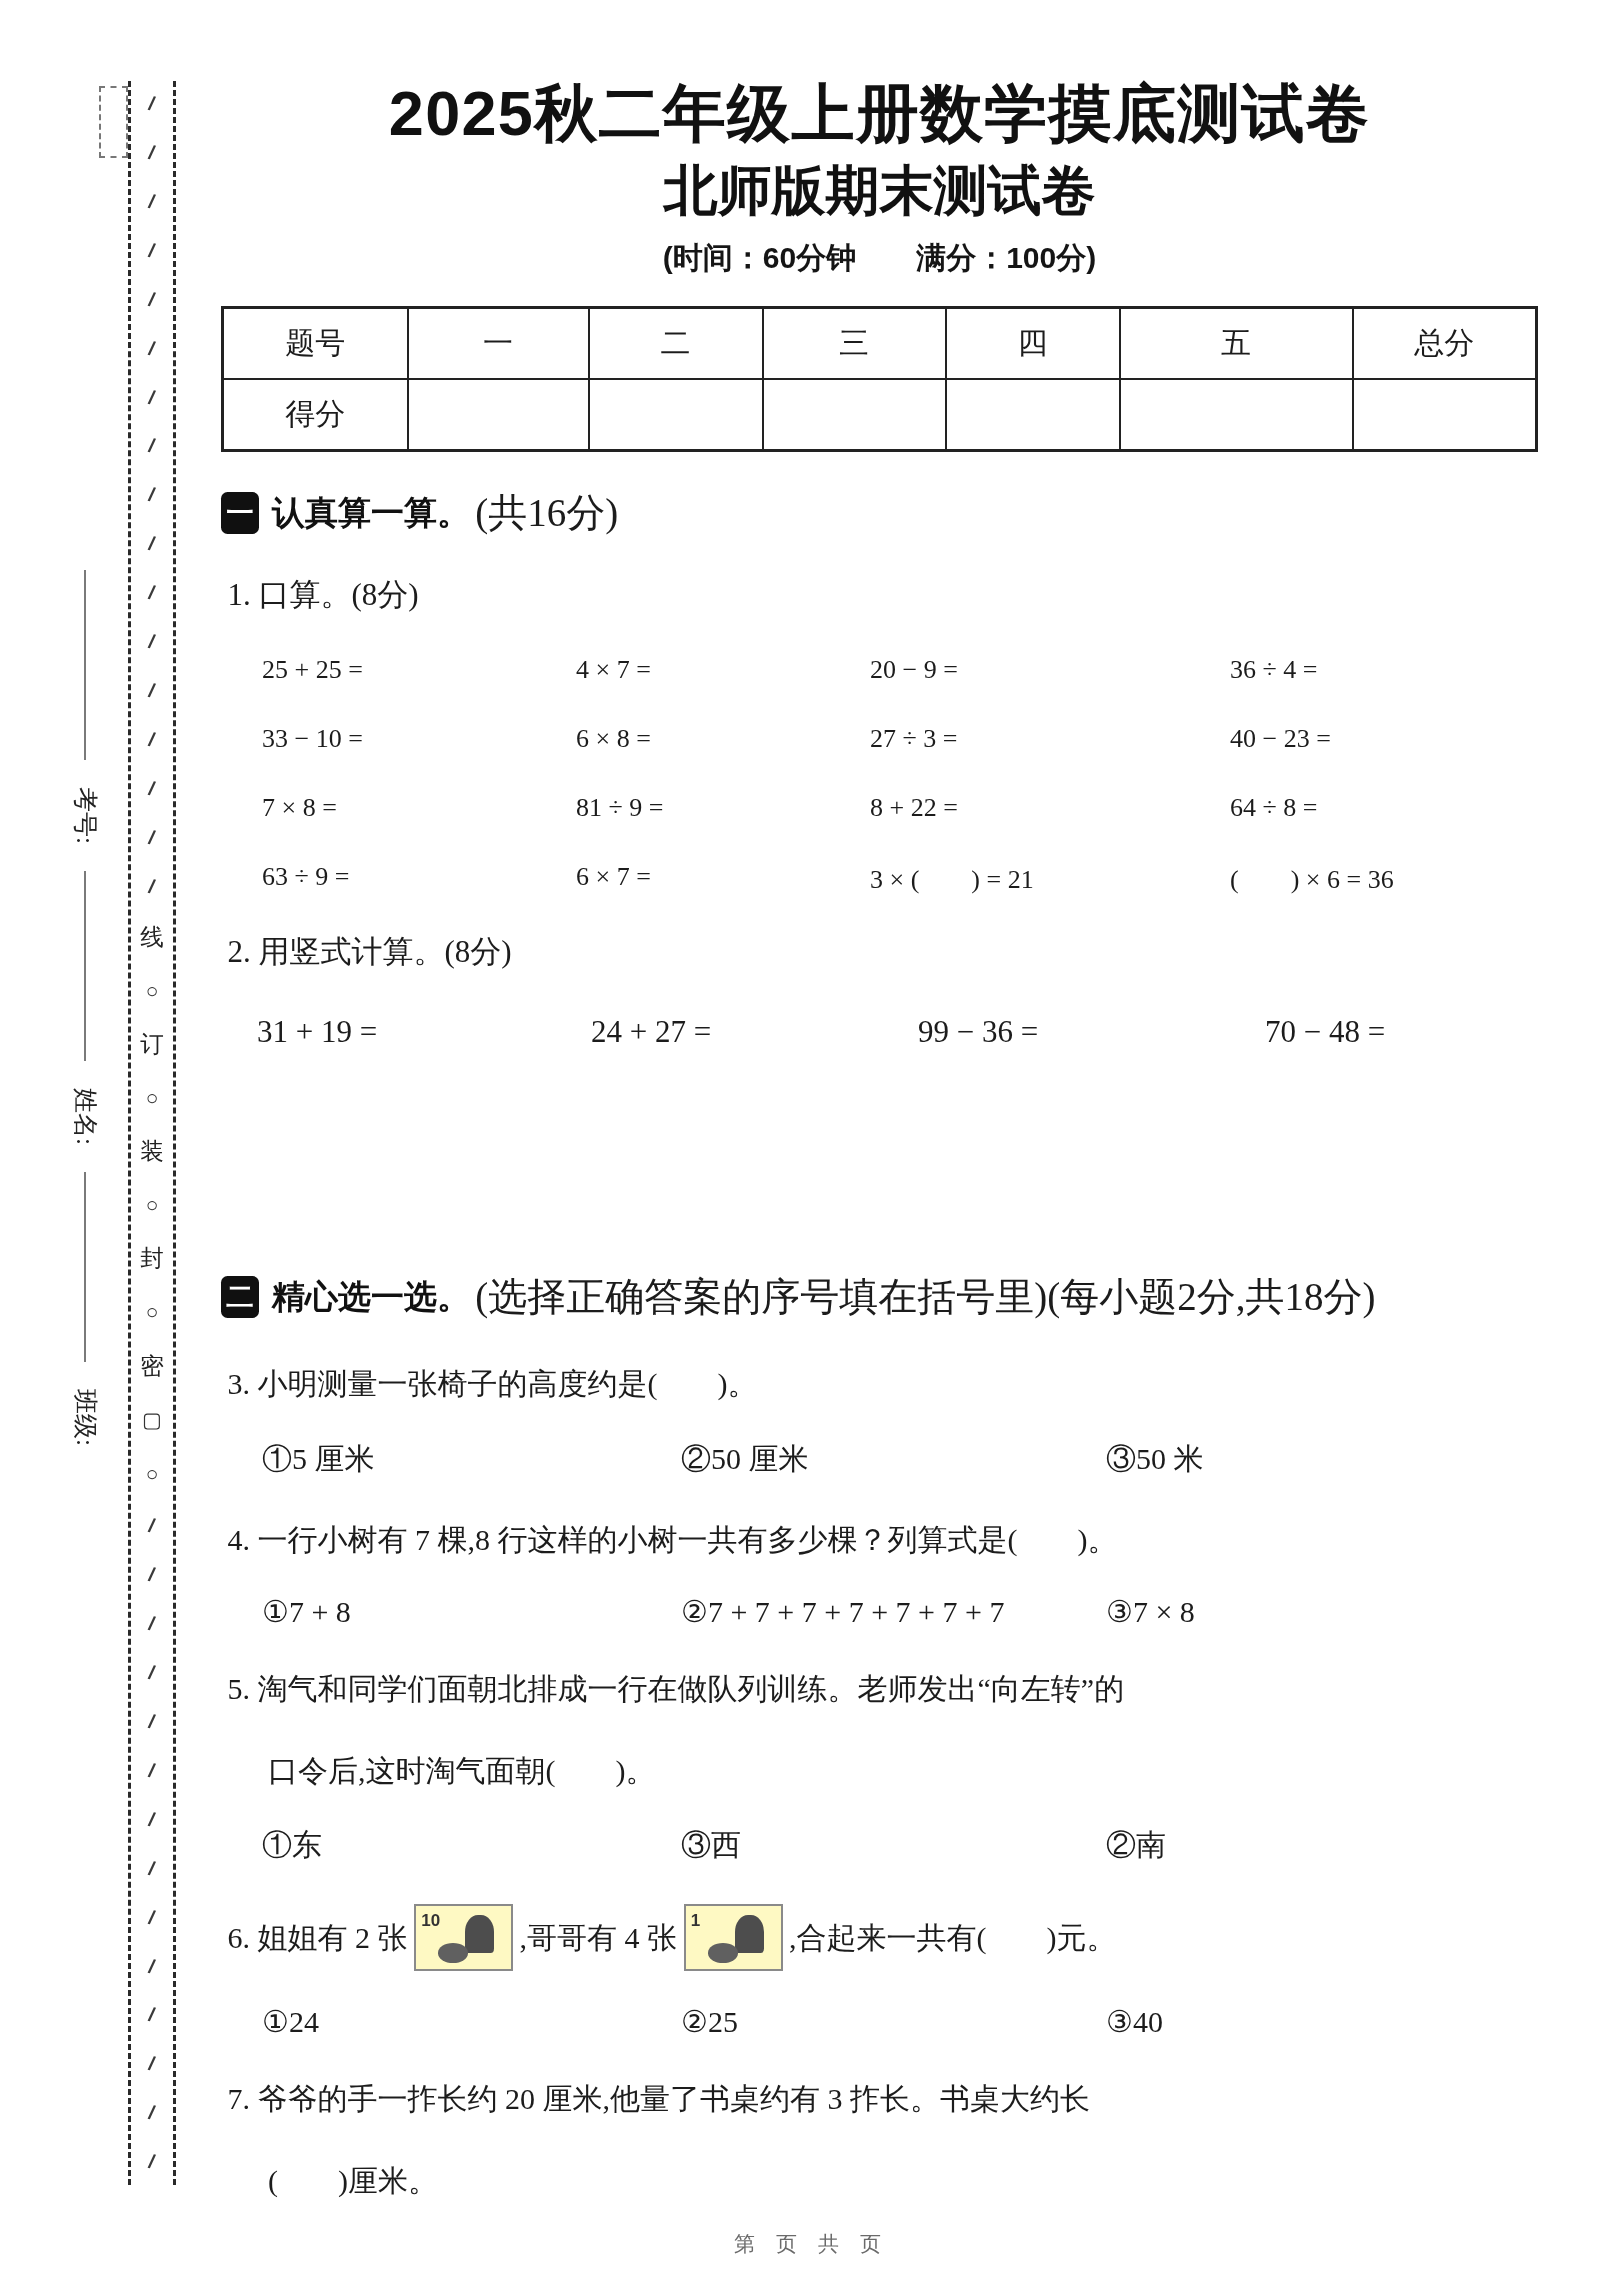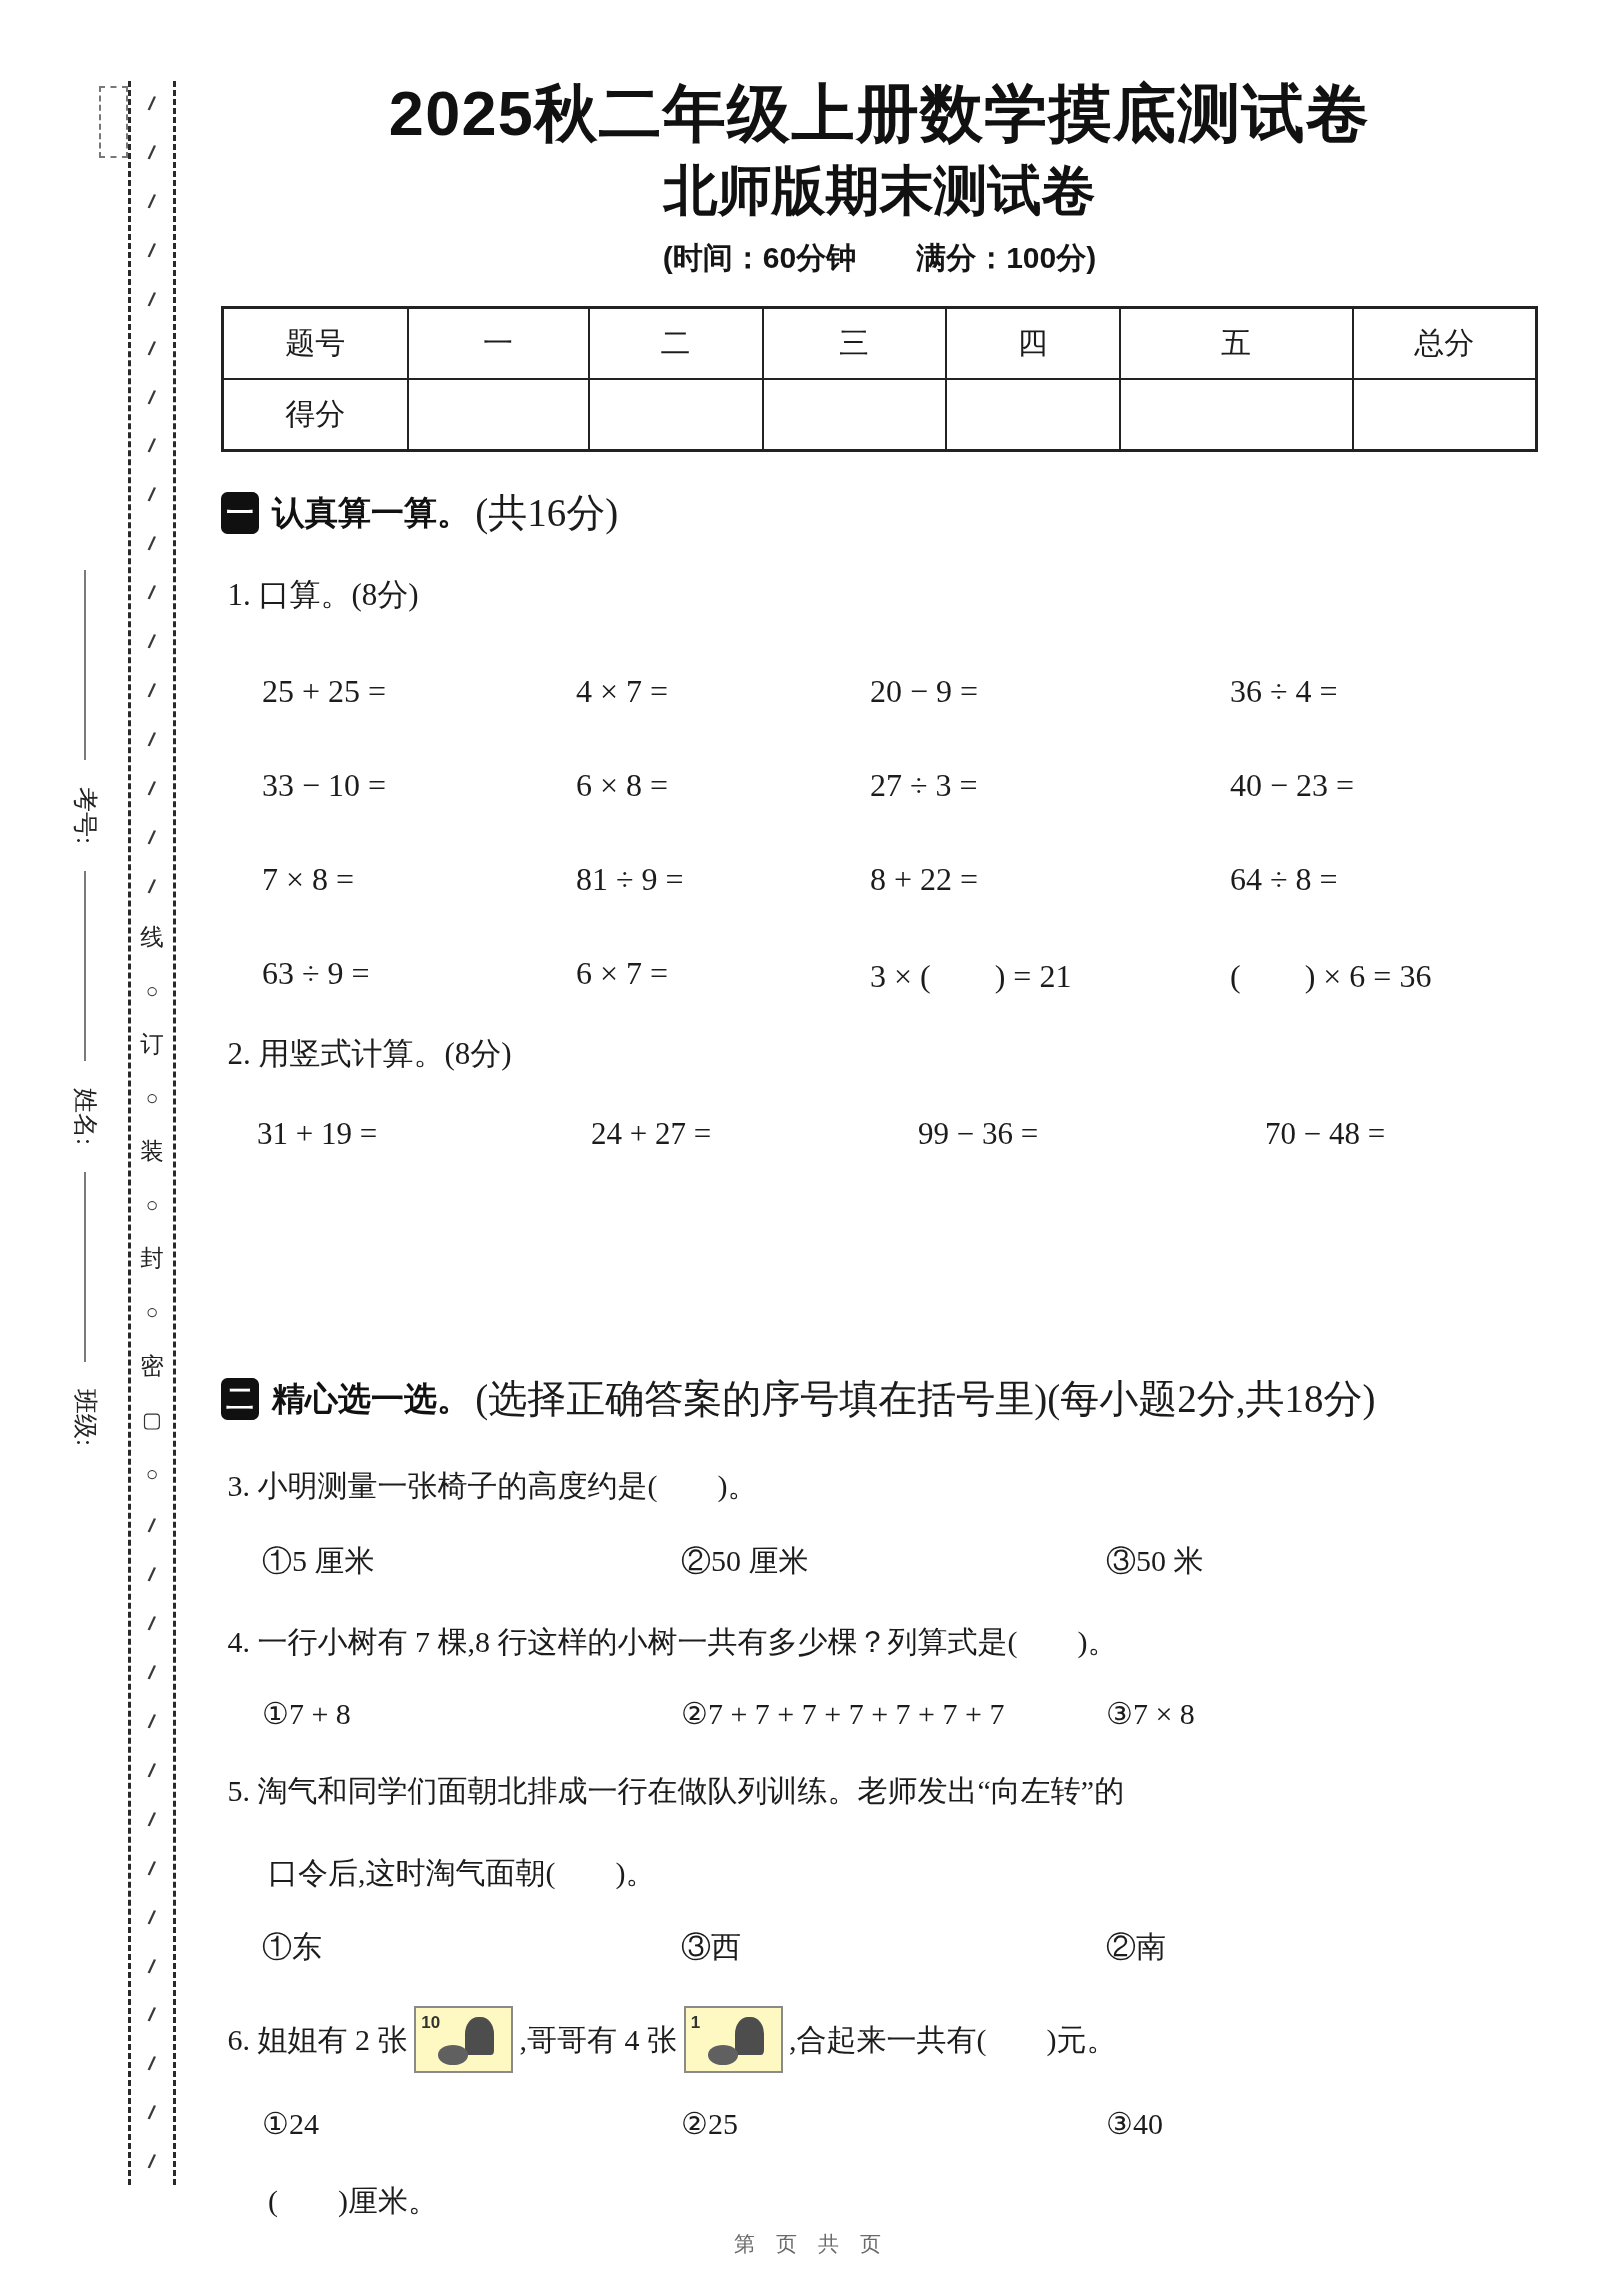--- a/index.html
+++ b/index.html
@@ -65,21 +65,21 @@
     font-size:27.5px;font-weight:bold;margin-right:13px;flex:0 0 auto;
   }
   .section-title{font-size:33px;font-weight:900;color:#111;}
   .section-note{
     font-size:39px;margin-left:5.2px;font-weight:normal;
     font-family:"Liberation Serif",serif;color:#1c1c1c;
   }
   .qlabel{font-size:31px;margin-top:34px;padding-left:6.5px;}
   .eq-row{
     display:grid;grid-template-columns:314px 294px 360px 1fr;
-    padding-left:41px;margin-top:57px;font-size:32px;
+    padding-left:41px;margin-top:39px;font-size:26px;
   }
   .calc-row{
     display:grid;grid-template-columns:334px 327px 347px 1fr;
     padding-left:36px;margin-top:41px;font-size:31px;
   }
   .blank-space{height:186px;}
   .qtext{font-size:30px;margin-top:38px;padding-left:6.5px;line-height:1.45;}
   .qtext-cont{padding-left:47px;}
   .opt-row{
     display:grid;grid-template-columns:419px 425px 1fr;
@@ -299,19 +299,20 @@
         <span class="blob"></span>
       </span>
       <span>,合起来一共有(　　)元。</span>
     </div>
     <div class="opt-row">
       <span>①24</span>
       <span>②25</span>
       <span>③40</span>
     </div>
 
+    <div class="qtext">7. 爷爷的手一拃长约 20 厘米,他量了书桌约有 3 拃长。书桌大约长</div>
     <div class="qtext qtext-cont">(　　)厘米。</div>
 
   </div>
 
   <div class="footer">第 页 共 页</div>
 </div>
 
 
 </body></html>

